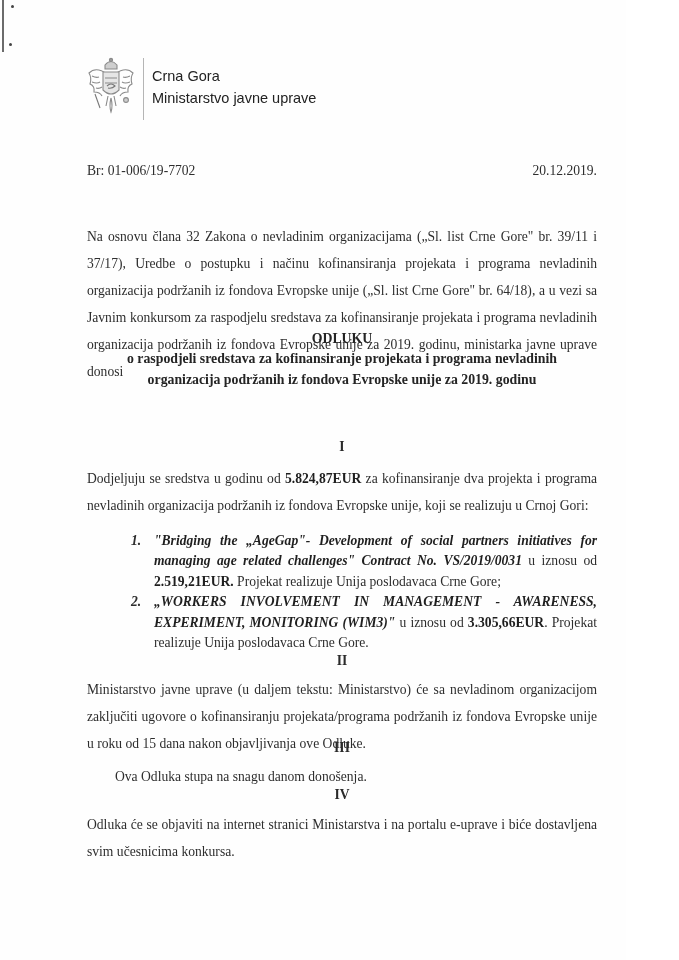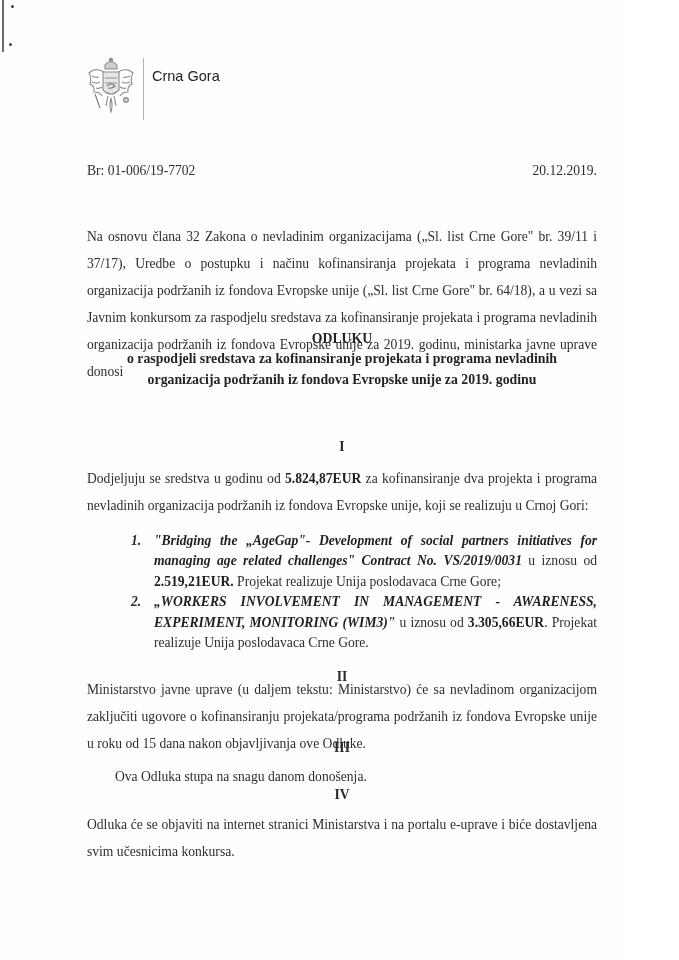--- a/index.html
+++ b/index.html
@@ -147,20 +147,21 @@
 
         <path d="M22 40 L20 50 M28 40 L30 50 M25 42 Q23 50 25 56 Q27 50 25 42"></path>
 
         <path d="M9 38 L14 52" stroke="#777"></path>
         <circle cx="40" cy="44" r="2.4" fill="#cfcfcf"></circle>
       </g>
     </svg>
     <div class="divider"></div>
     <div class="header-text">
       <div>Crna Gora</div>
+      <div>Ministarstvo javne uprave</div>
     </div>
   </div>
 
   <div class="meta-row">
     <span>Br: 01-006/19-7702</span>
     <span>20.12.2019.</span>
   </div>
 
   <div class="body-block" style="top:223px;">Na osnovu člana 32 Zakona o nevladinim organizacijama („Sl. list Crne Gore" br. 39/11 i 37/17), Uredbe o postupku i načinu kofinansiranja projekata i programa nevladinih organizacija podržanih iz fondova Evropske unije („Sl. list Crne Gore" br. 64/18), a u vezi sa Javnim konkursom za raspodjelu sredstava za kofinansiranje projekata i programa nevladinih organizacija podržanih iz fondova Evropske unije za 2019. godinu, ministarka javne uprave donosi</div>
 
@@ -177,21 +178,21 @@
     <div class="list-item">
       <span class="num">1.</span>
       <span class="bi">"Bridging the „AgeGap"- Development of social partners initiatives for managing age related challenges" Contract No. VS/2019/0031</span><span> u iznosu od </span><b class="amount">2.519,21EUR.</b><span> Projekat realizuje Unija poslodavaca  Crne Gore;</span>
     </div>
     <div class="list-item">
       <span class="num">2.</span>
       <span class="bi">„WORKERS INVOLVEMENT IN MANAGEMENT - AWARENESS, EXPERIMENT, MONITORING (WIM3)"</span><span> u iznosu od </span><b class="amount">3.305,66EUR</b><span>. Projekat realizuje Unija poslodavaca  Crne Gore.</span>
     </div>
   </div>
 
-  <div class="section-num" style="top:653px;margin-top:16px;">II</div>
+  <div class="section-num" style="top:653px;">II</div>
   <div class="body-block" style="top:676px;">Ministarstvo javne uprave (u daljem tekstu: Ministarstvo) će sa nevladinom organizacijom zaključiti ugovore o kofinansiranju projekata/programa podržanih iz fondova Evropske unije u roku od 15 dana nakon objavljivanja ove Odluke.</div>
 
   <div class="section-num" style="top:740px;">III</div>
   <div class="body-block" style="top:763px;margin-left:28px;">Ova Odluka stupa na snagu danom donošenja.</div>
 
   <div class="section-num" style="top:787px;">IV</div>
   <div class="body-block" style="top:811px;">Odluka će se objaviti na internet stranici Ministarstva i na portalu e-uprave i biće dostavljena svim učesnicima konkursa.</div>
 
 </div>
 

